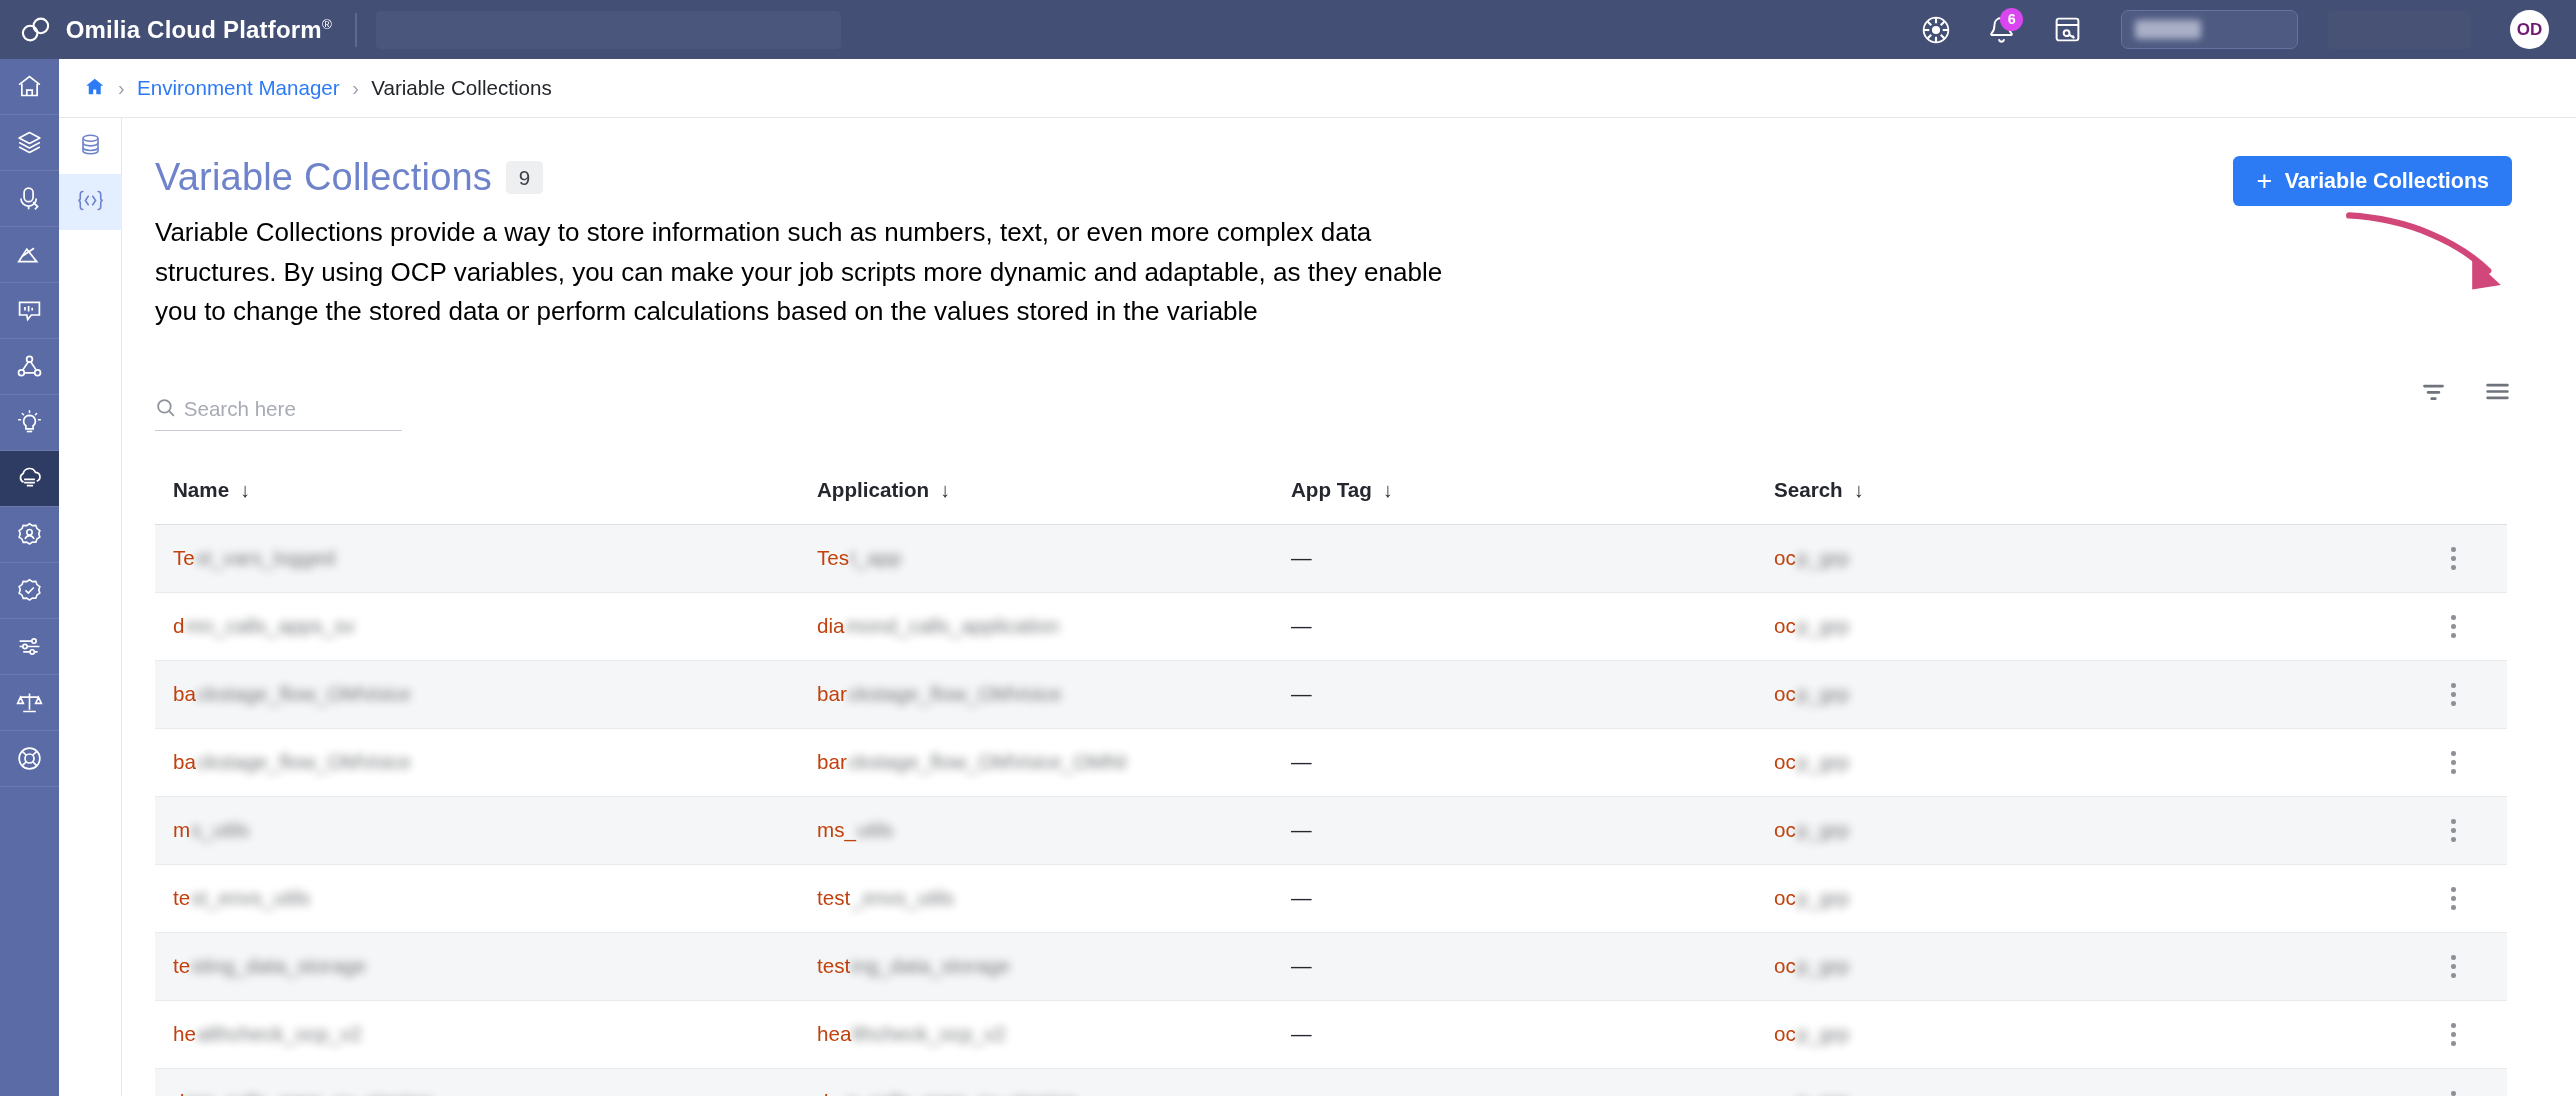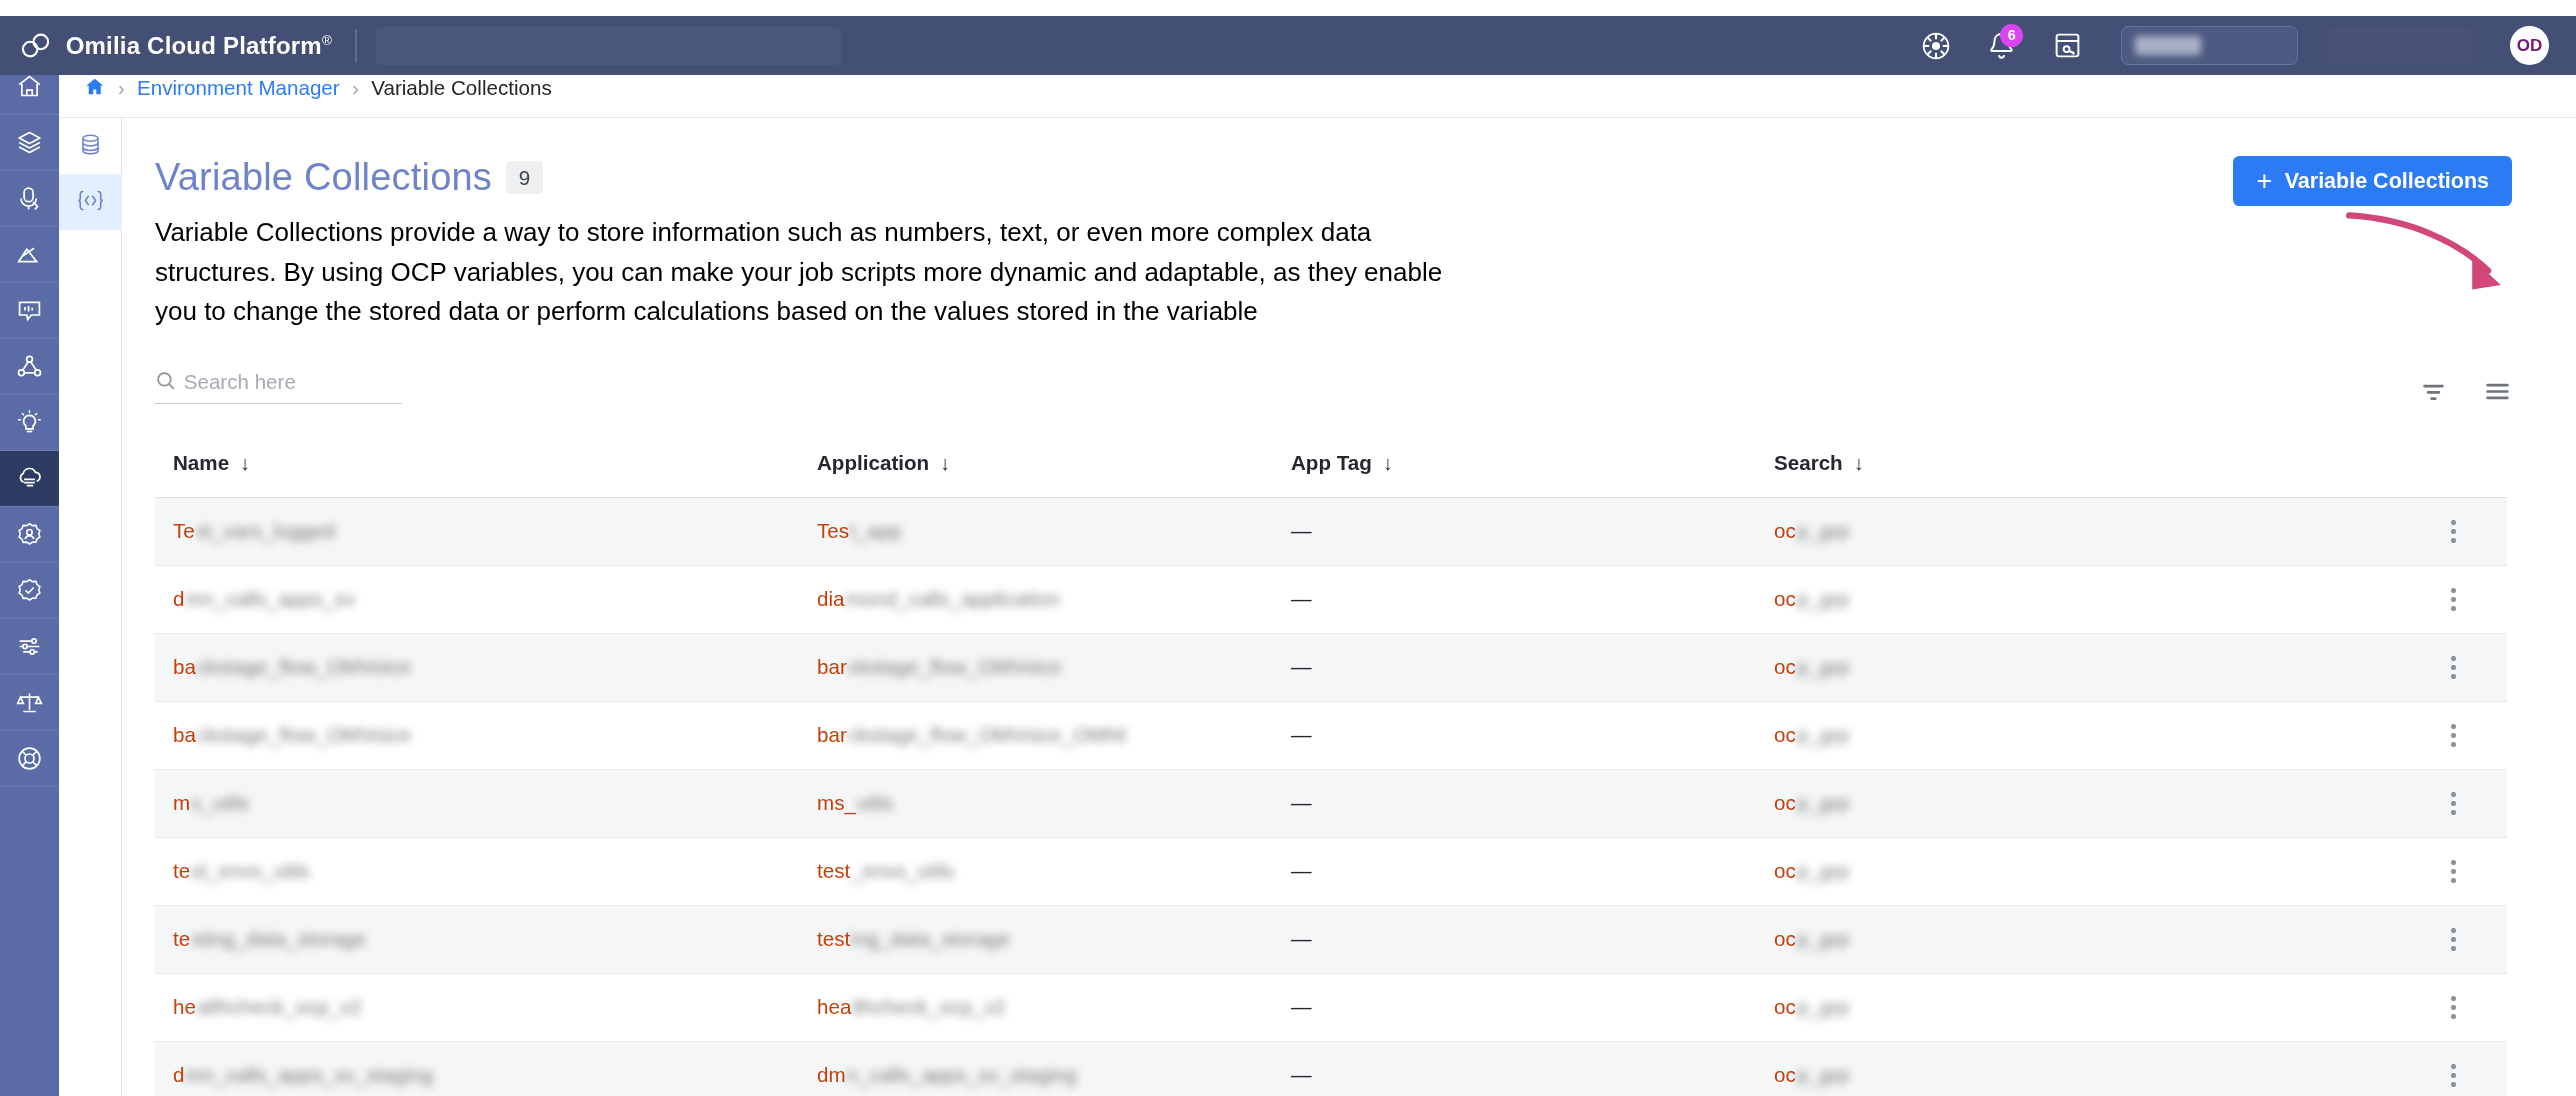--- a/index.html
+++ b/index.html
@@ -5,21 +5,21 @@
   * { box-sizing: border-box; margin: 0; padding: 0; }
   html, body {
     width: 2576px; height: 1097px;
     font-family: "Liberation Sans", sans-serif;
     background: #ffffff;
     overflow: hidden;
   }
 
   
   .topbar {
-    position: absolute; top: 16px; left: 0;
+    position: absolute; top: 0; left: 0;
     width: 2576px; height: 59px;
     background: #434f74;
     display: flex; align-items: center;
     z-index: 30;
   }
   .brand { display: flex; align-items: center; padding-left: 16px; }
   .brand-logo { width: 39px; height: 39px; display: block; }
   .brand-name {
     color: #ffffff; font-size: 24px; font-weight: 700;
     margin-left: 10.7px; letter-spacing: 0.2px; white-space: nowrap;
@@ -143,21 +143,21 @@
   }
   .primary-btn .plus { font-size: 27px; font-weight: 400; line-height: 1; }
 
   
   .arrow-anno {
     position: absolute; top: 85px; right: 32px;
     width: 206px; height: 107px; pointer-events: none;
   }
 
   
-  .searchrow { margin-top: 38px; position: relative; }
+  .searchrow { margin-top: 65px; position: relative; }
   .searchbox {
     width: 247px; border-bottom: 0.9px solid #c9ccd2;
     display: flex; align-items: center; gap: 7.2px;
     padding-bottom: 9px;
   }
   .search-input {
     border: none; outline: none; background: transparent;
     font-family: "Liberation Sans", sans-serif;
     font-size: 20.6px; color: #4a4f58; width: 100%;
   }

